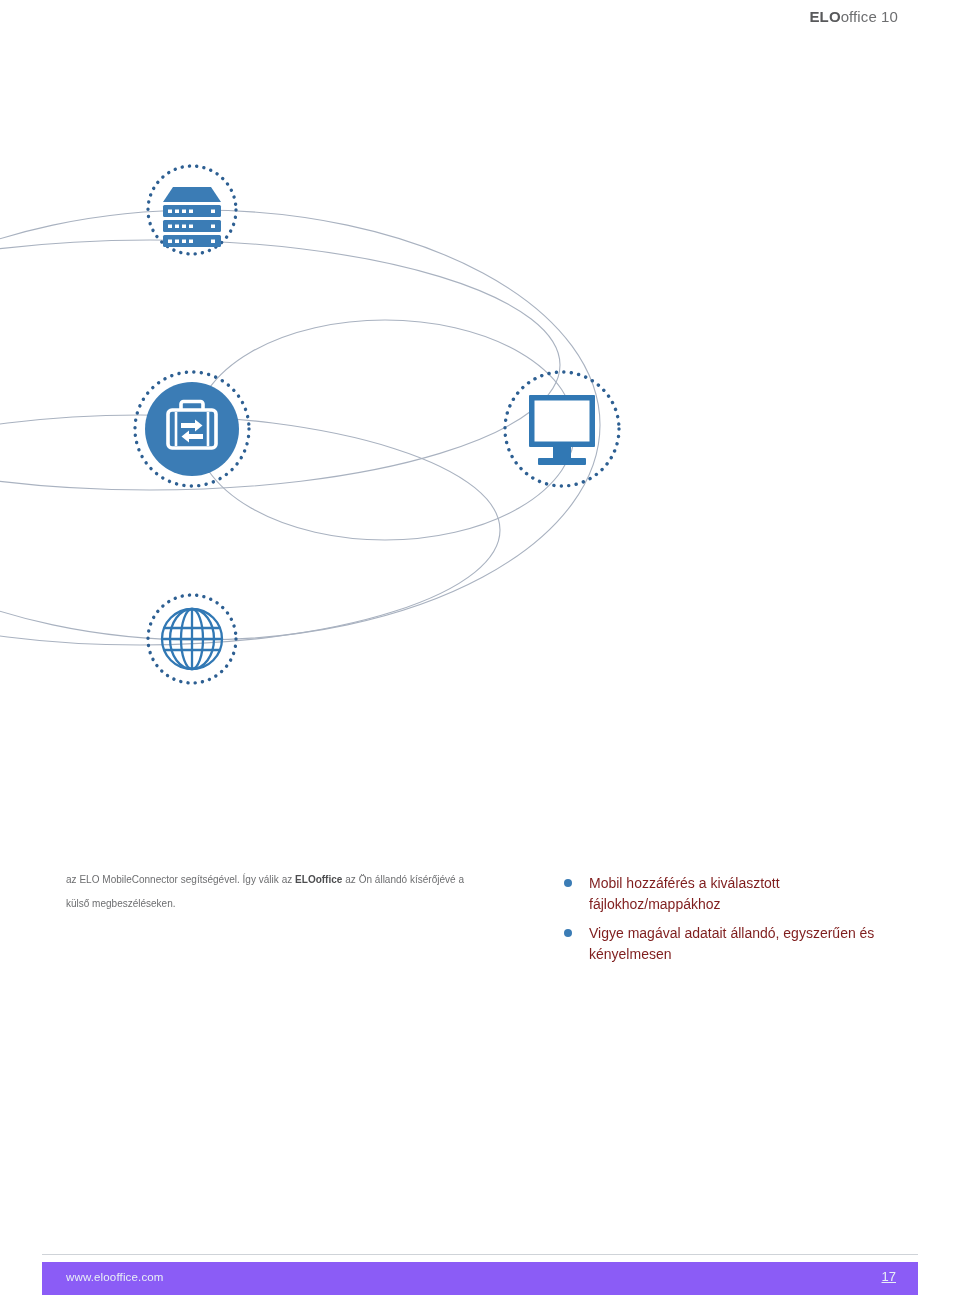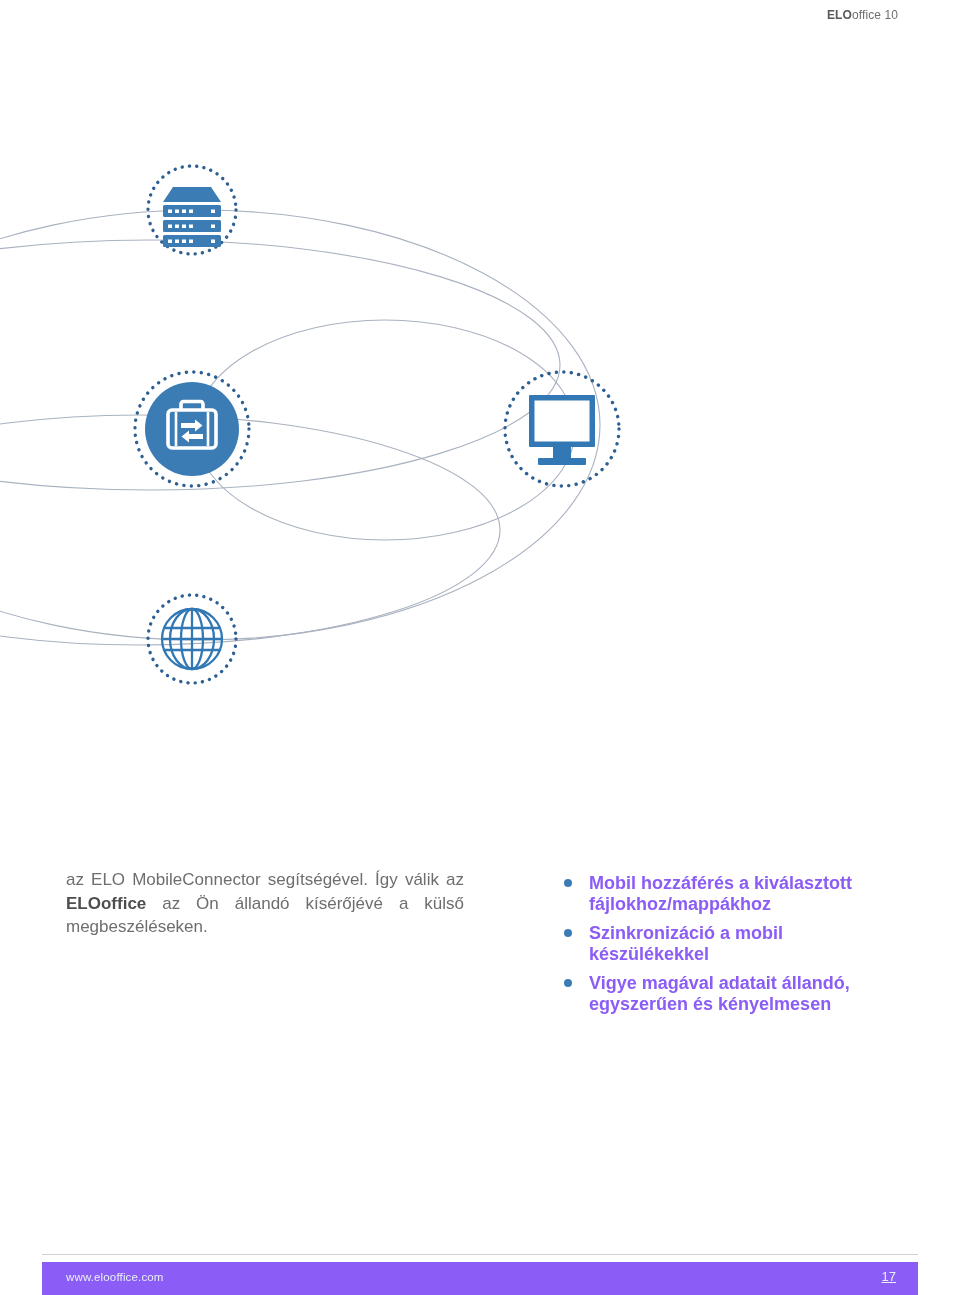--- a/index.html
+++ b/index.html
@@ -23,21 +23,21 @@
     position: absolute;
     top: 0;
     left: 0;
     width: 960px;
     height: 34px;
   }
   .header-title {
     position: absolute;
     right: 62px;
     top: 8px;
-    font-size: 12px;
+    font-size: 15px;
     color: #6d6e70;
     letter-spacing: 0.1px;
     white-space: nowrap;
   }
   .header-title .b {
     font-weight: bold;
     color: #58595b;
   }
 
   
@@ -57,43 +57,43 @@
     position: absolute;
     left: 0;
     top: 868px;
     width: 960px;
   }
   .col-left {
     position: absolute;
     left: 66px;
     top: 0;
     width: 398px;
-    font-size: 17px;
+    font-size: 10px;
     line-height: 23.5px;
     color: #6d6e70;
     text-align: justify;
   }
   .col-left .b {
     font-weight: bold;
     color: #4d4e50;
   }
   .col-right {
     position: absolute;
     left: 555px;
     top: 5px;
     width: 350px;
   }
   .bullet-row {
     position: relative;
     padding-left: 34px;
     margin-bottom: 9px;
-    font-size: 18px;
+    font-size: 14px;
     line-height: 20.5px;
-    color: #8b5cf6;
-    font-weight: bold;
+    color: #7f1d1d;
+    font-weight: normal;
   }
   .bullet-dot {
     position: absolute;
     left: 9px;
     top: 6px;
     width: 8px;
     height: 8px;
     border-radius: 50%;
     background: #3b7cb5;
   }
@@ -236,24 +236,20 @@
 
     <div class="col-left"><span>az ELO MobileConnector segítségével. Így válik az </span><span class="b">ELOoffice</span><span> az Ön állandó kísérőjévé a külső megbeszéléseken.</span></div>
 
     <div class="col-right">
       <div class="bullet-row">
         <span class="bullet-dot"></span>
         <span>Mobil hozzáférés a kiválasztott fájlokhoz/mappákhoz</span>
       </div>
       <div class="bullet-row">
         <span class="bullet-dot"></span>
-        <span>Szinkronizáció a mobil készülékekkel</span>
-      </div>
-      <div class="bullet-row">
-        <span class="bullet-dot"></span>
         <span>Vigye magával adatait állandó, egyszerűen és kényelmesen</span>
       </div>
     </div>
 
   </div>
 
   <div class="footer-rule"></div>
   <div class="footer">
     <span class="footer-url">www.elooffice.com</span>
     <span class="footer-page">17</span>

